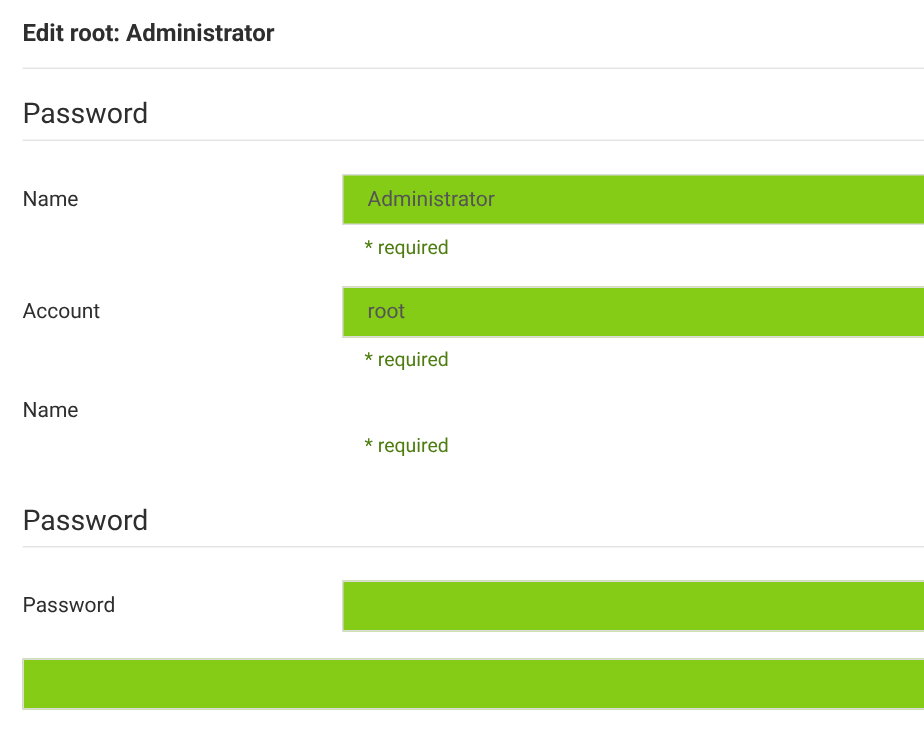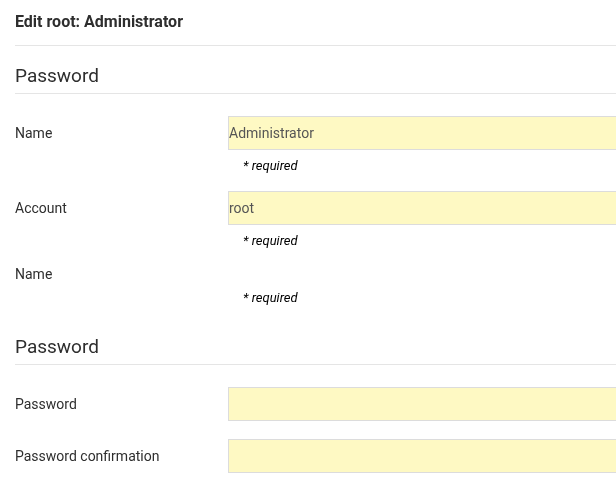--- a/index.html
+++ b/index.html
@@ -44,42 +44,41 @@
       text-align: left;
       padding-right: 15px;
       font-size: 14px;
       color: #2e2e2e;
     }
     .form-input {
       flex: 1;
       height: 34px;
       border: 1px solid #dcdcdc;
       border-right: none;
-      padding: 6px 0;
+      padding: 6px 16px;
       font-size: 14px;
       font-family: inherit;
       color: #555;
-      background: #fef9c3;
+      background: #84cc16;
       outline: none;
     }
     .help-row {
       display: flex;
       margin-bottom: 18px;
     }
     .help-spacer {
       width: 213px;
       flex-shrink: 0;
     }
     .help-text {
       flex: 1;
       padding-left: 15px;
       font-size: 13px;
-      color: #000000;
+      color: #4d7c0f;
       padding-top: 4px;
-      font-style: italic;
     }
     .section-gap {
       margin-top: 30px;
     }
     .plain-row {
       margin-bottom: 18px;
     }
   </style>
 </head>
 <body>
@@ -115,15 +114,14 @@
 </div>
 
 <h2 class="section-heading section-gap">Password</h2>
 
 <div class="form-row plain-row">
   <label class="form-label">Password</label>
   <input type="password" class="form-input" value="" style="">
 </div>
 
 <div class="form-row plain-row">
-  <label class="form-label">Password confirmation</label>
   <input type="password" class="form-input" value="" style="">
 </div>
 
 </body></html>

